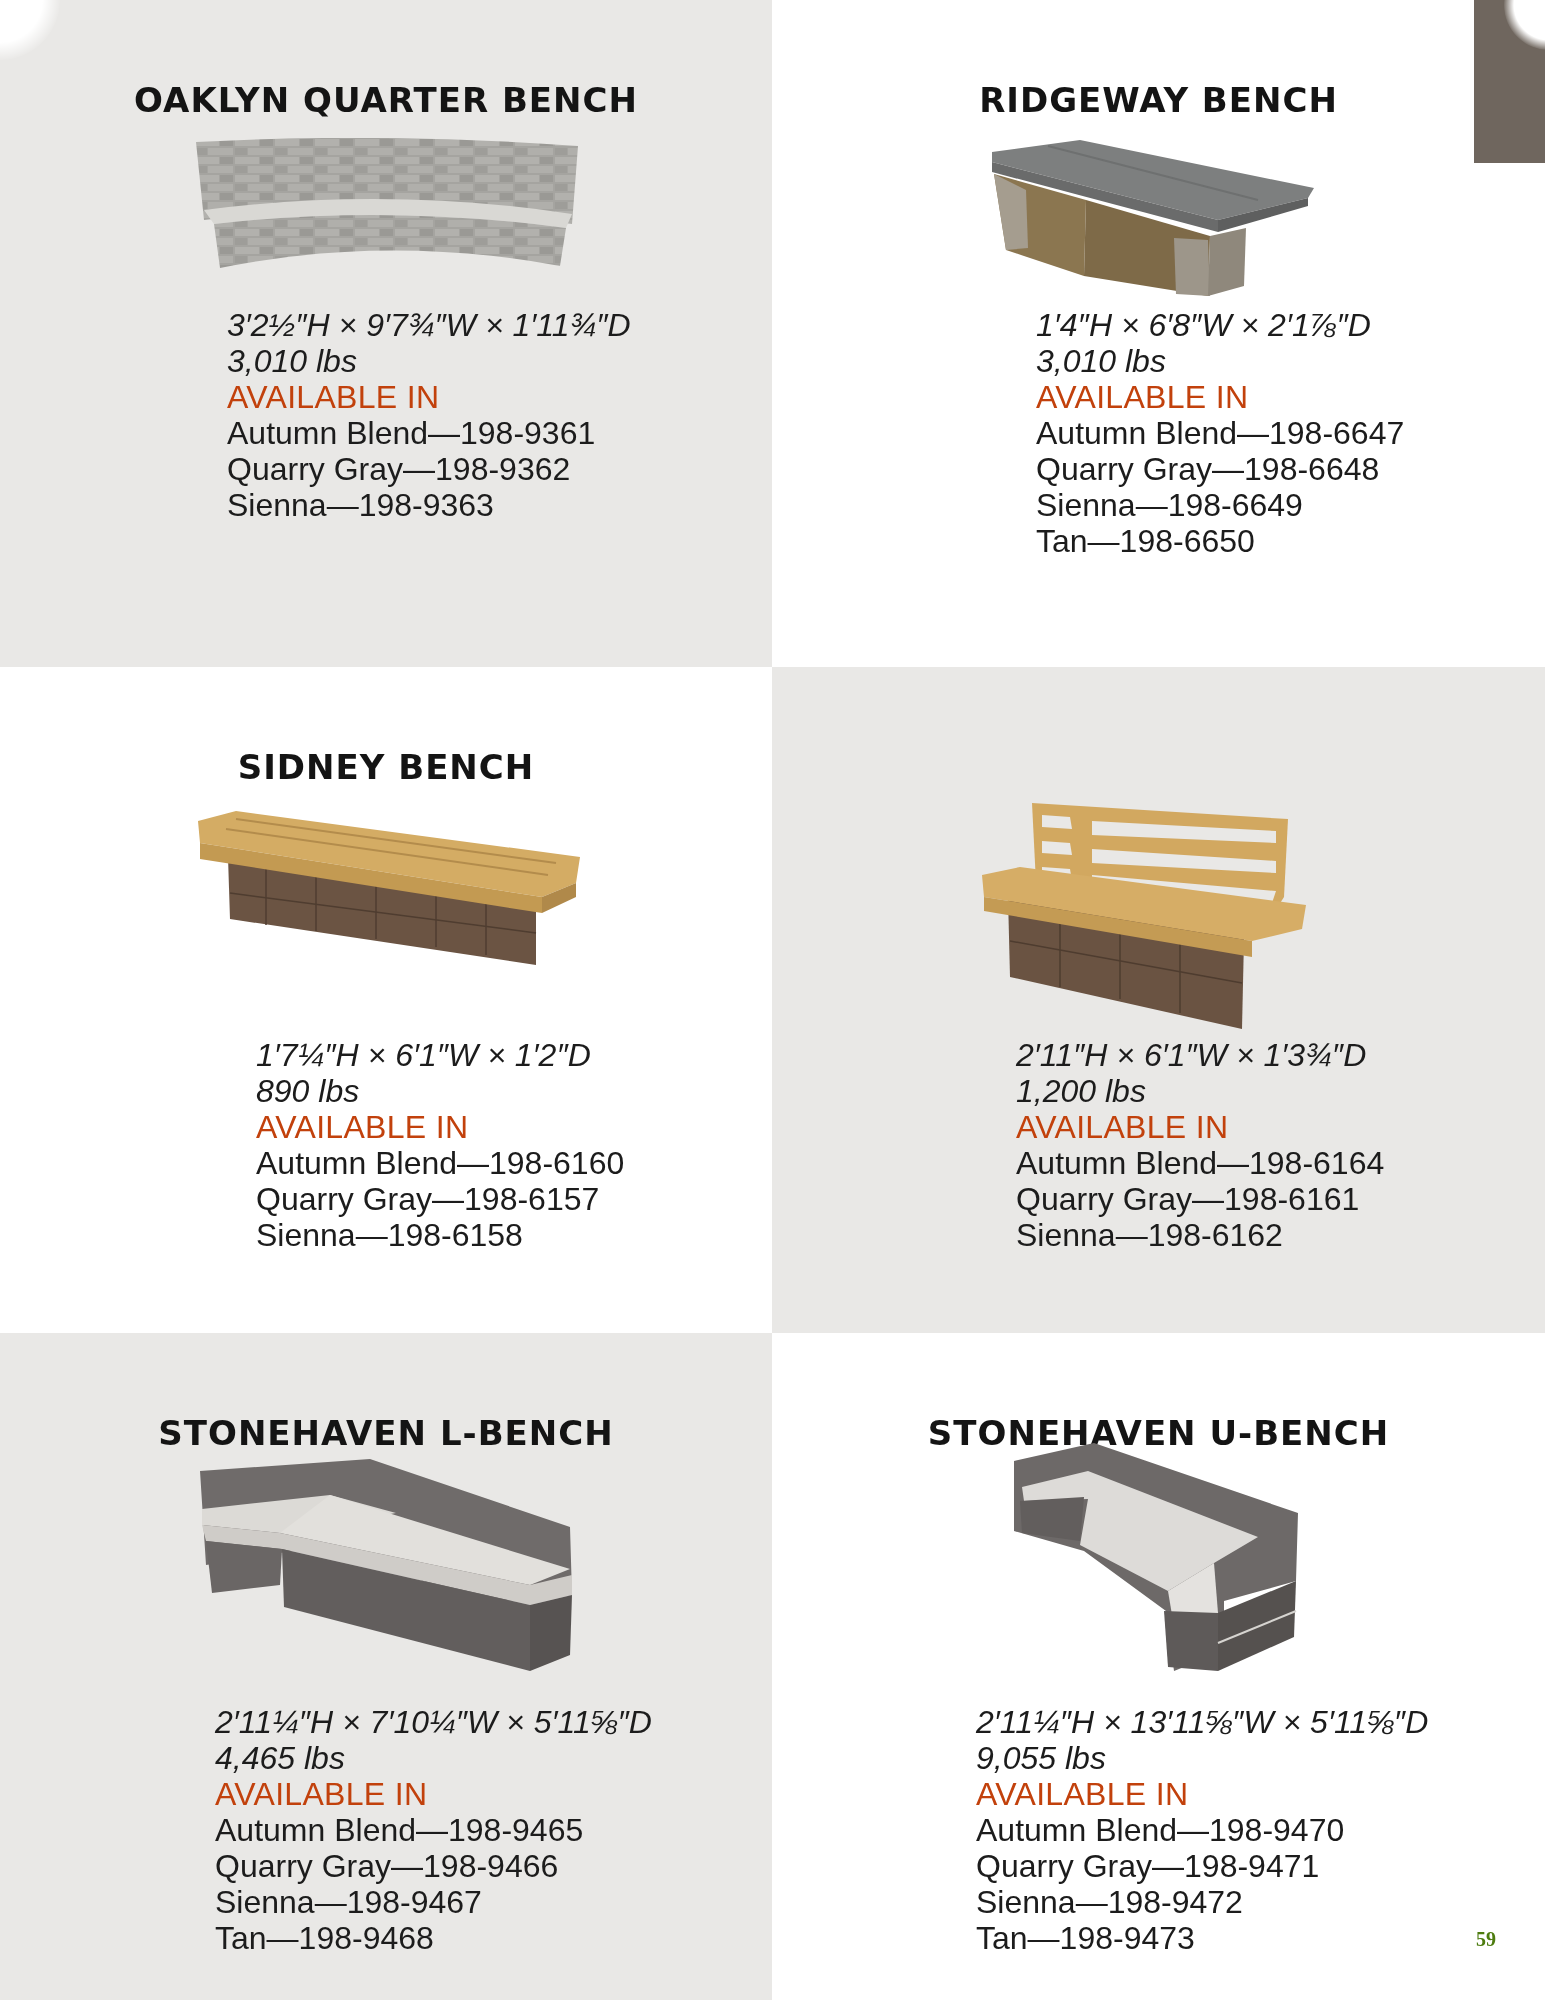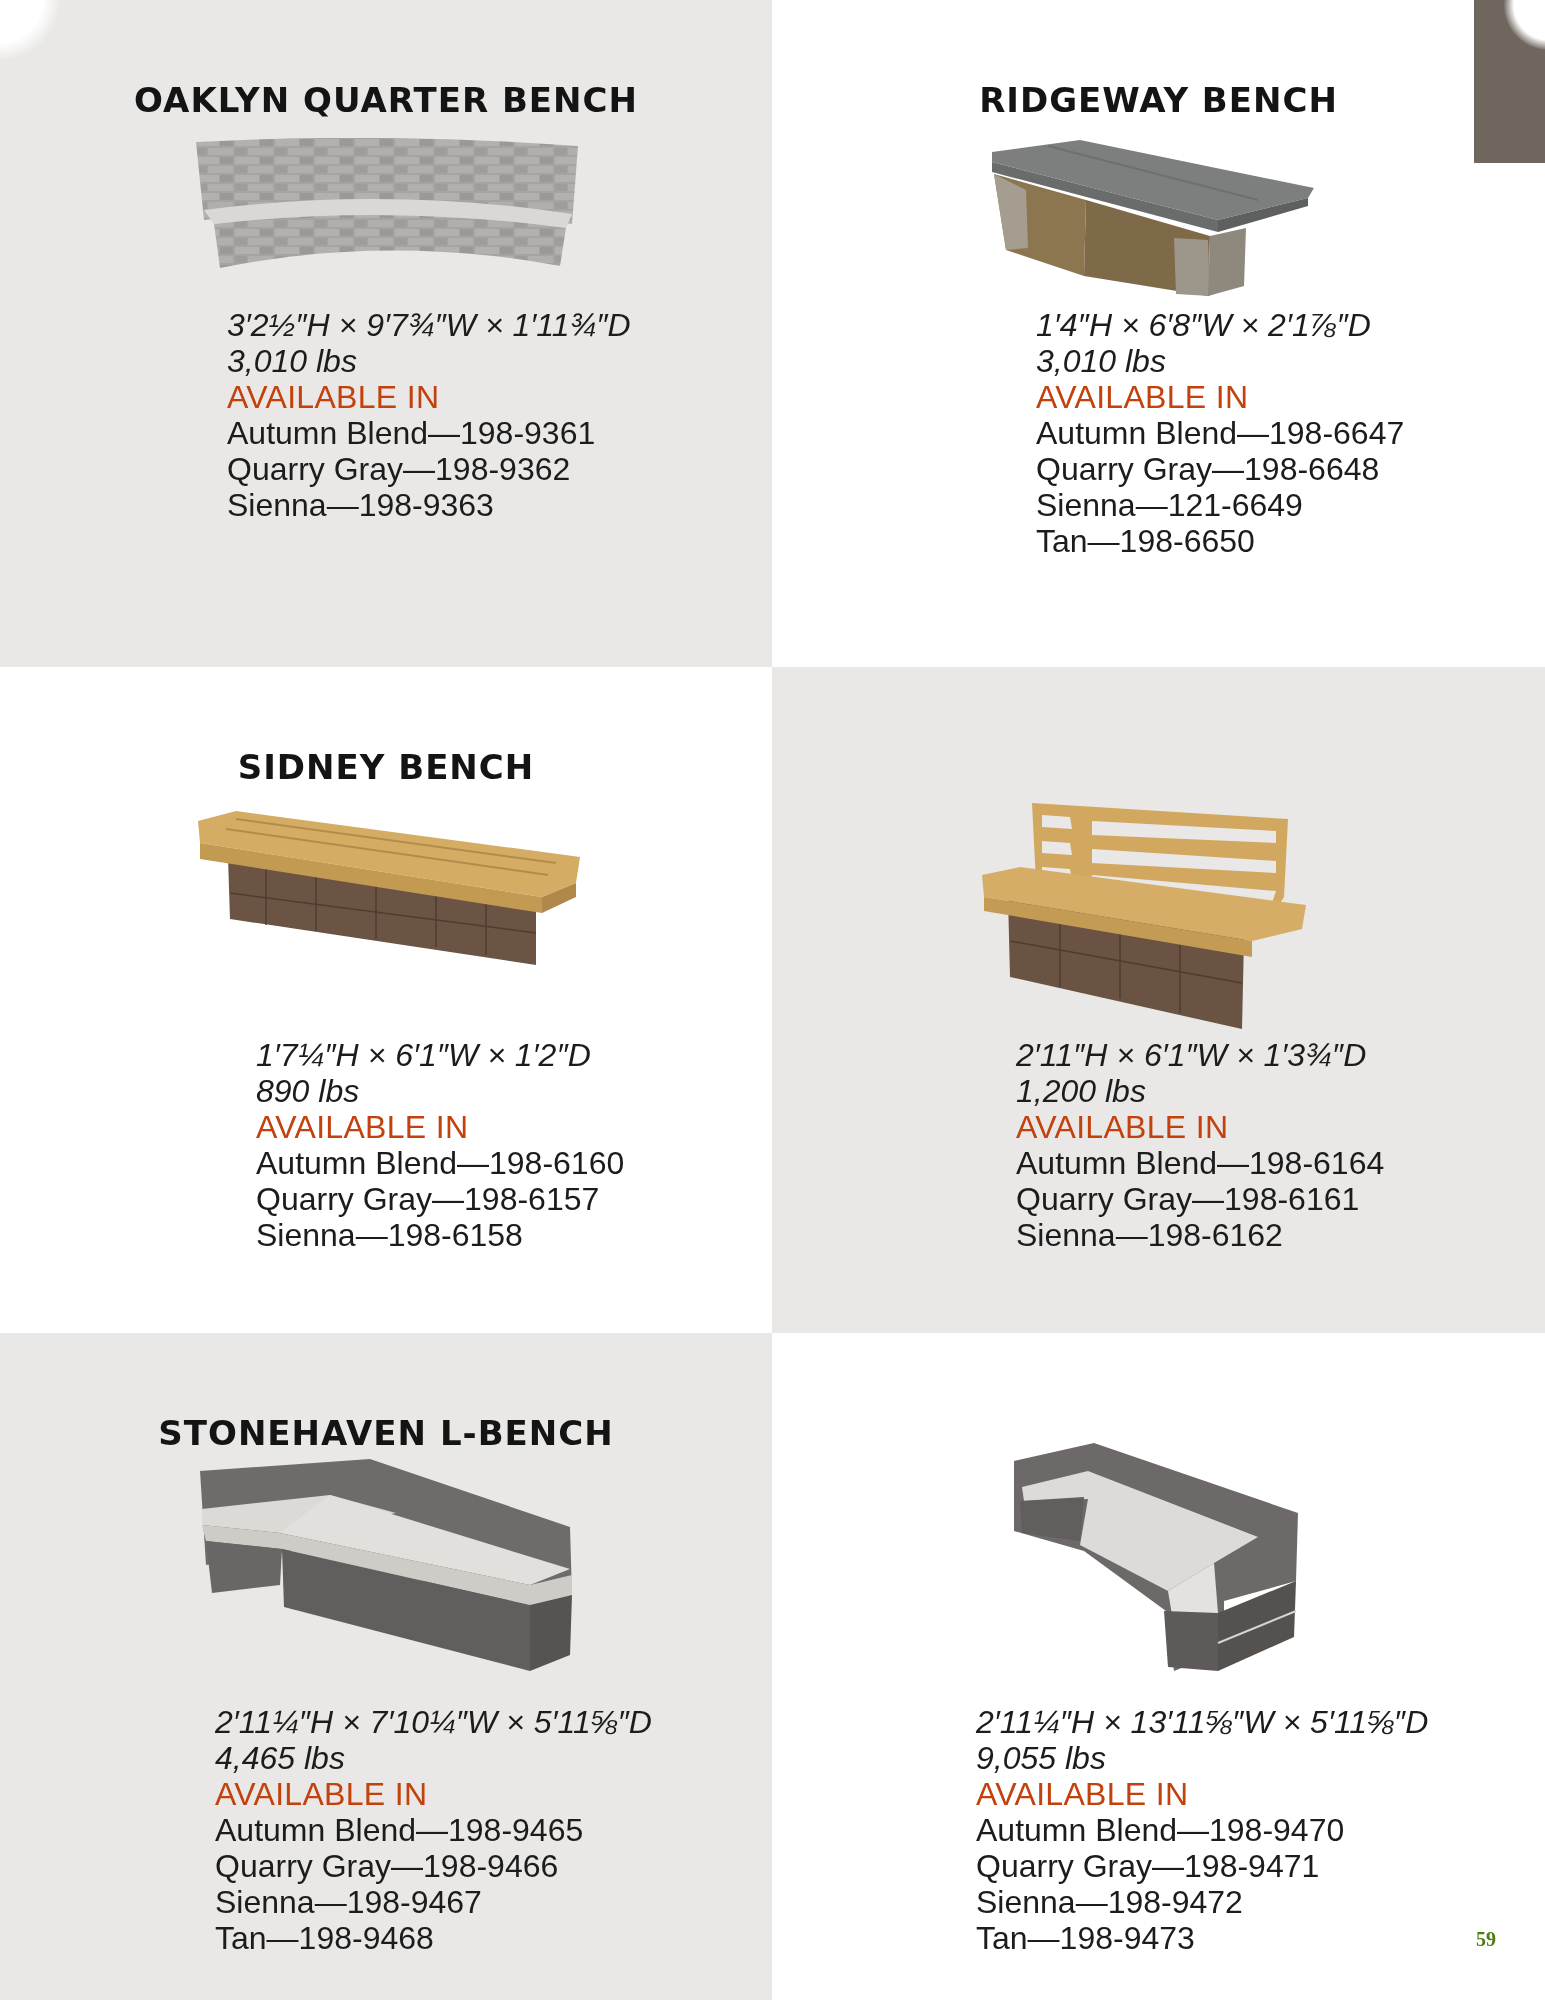--- a/index.html
+++ b/index.html
@@ -88,21 +88,21 @@
       <polygon points="4,26 230,84 230,96 4,36" fill="#6a6b6b"></polygon>
       <polygon points="230,84 320,62 320,70 230,96" fill="#5e5f5f"></polygon>
       <line x1="60" y1="10" x2="270" y2="64" stroke="#6e7070" stroke-width="2"></line>
     </svg>
     <div class="specs" style="left:264px; top:307px;">
       <div class="dim">1′4″H × 6′8″W × 2′1⅞″D</div>
       <div class="wt">3,010 lbs</div>
       <div class="avail">AVAILABLE IN</div>
       <div class="color-row">Autumn Blend—198-6647</div>
       <div class="color-row">Quarry Gray—198-6648</div>
-      <div class="color-row">Sienna—121-6649</div>
+      <div class="color-row">Sienna—198-6649</div>
       <div class="color-row">Tan—198-6650</div>
     </div>
   </div>
 
   <div class="cell white">
     <div class="title" style="top:80px;">SIDNEY BENCH</div>
     <svg class="img" style="left:196px; top:140px;" width="384" height="158" viewBox="0 0 384 158">
       <polygon points="32,50 340,90 340,158 34,112" fill="#6b5443"></polygon>
       <g stroke="#4f3d30" stroke-width="1.5" fill="none">
         <line x1="70" y1="58" x2="70" y2="118"></line>
@@ -175,20 +175,21 @@
       <div class="wt">4,465 lbs</div>
       <div class="avail">AVAILABLE IN</div>
       <div class="color-row">Autumn Blend—198-9465</div>
       <div class="color-row">Quarry Gray—198-9466</div>
       <div class="color-row">Sienna—198-9467</div>
       <div class="color-row">Tan—198-9468</div>
     </div>
   </div>
 
   <div class="cell white">
+    <div class="title" style="top:80px;">STONEHAVEN U-BENCH</div>
     <svg class="img" style="left:242px; top:108px;" width="284" height="230" viewBox="0 0 284 230">
       <polygon points="0,20 80,2 284,72 282,140 210,160 210,210 160,230 152,170 70,110 0,90" fill="#6d6968"></polygon>
       <polygon points="8,46 74,30 244,96 200,122 154,150 66,104 74,58 10,60" fill="#dddbd8"></polygon>
       <polygon points="154,150 200,122 204,172 160,186" fill="#e4e2df"></polygon>
       <polygon points="6,60 70,56 66,100 8,92" fill="#625e5d"></polygon>
       <polygon points="150,170 204,172 204,230 154,226" fill="#5e5a59"></polygon>
       <polygon points="204,172 282,140 280,196 204,230" fill="#55514f"></polygon>
       <line x1="204" y1="202" x2="282" y2="170" stroke="#d6d4d0" stroke-width="2"></line>
     </svg>
     <div class="specs" style="left:204px; top:371px;">

